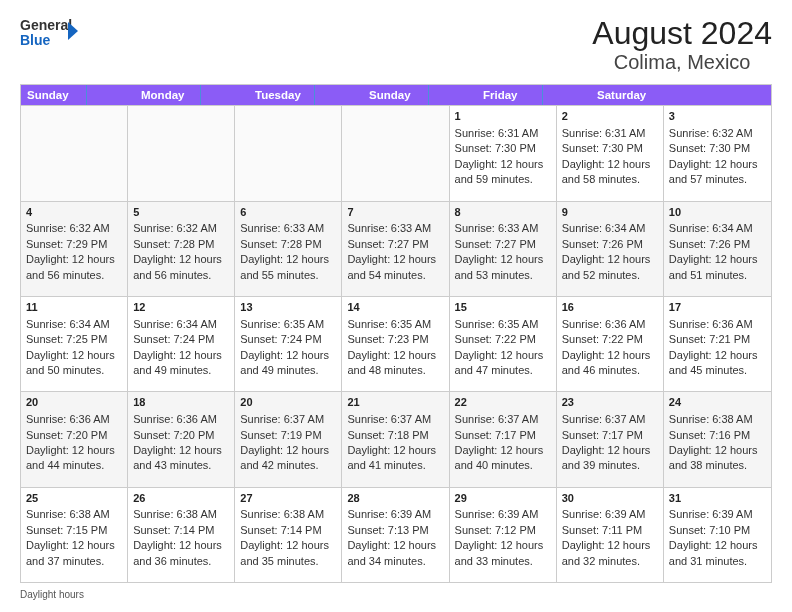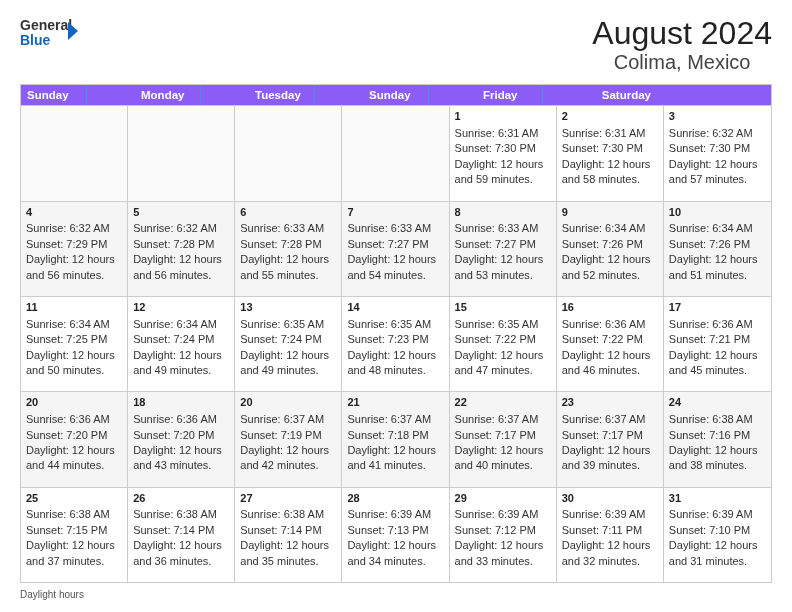--- a/index.html
+++ b/index.html
@@ -58,21 +58,21 @@
       gap: 48px;
     }
     .cal-header-cell {
       color: #fff;
       font-size: 11.5px;
       font-weight: bold;
       padding: 4px 6px;
       text-align: left;
       border-right: 1px solid #4a90d9;
     }
-    .cal-header-cell:last-child { border-right: none; text-align: right; }
+    .cal-header-cell:last-child { border-right: none; }
     .cal-body {
       flex: 1;
       display: flex;
       flex-direction: column;
     }
     .cal-row {
       display: grid;
       grid-template-columns: repeat(7, 1fr);
       flex: 1;
       border-top: 1px solid #ccc;

